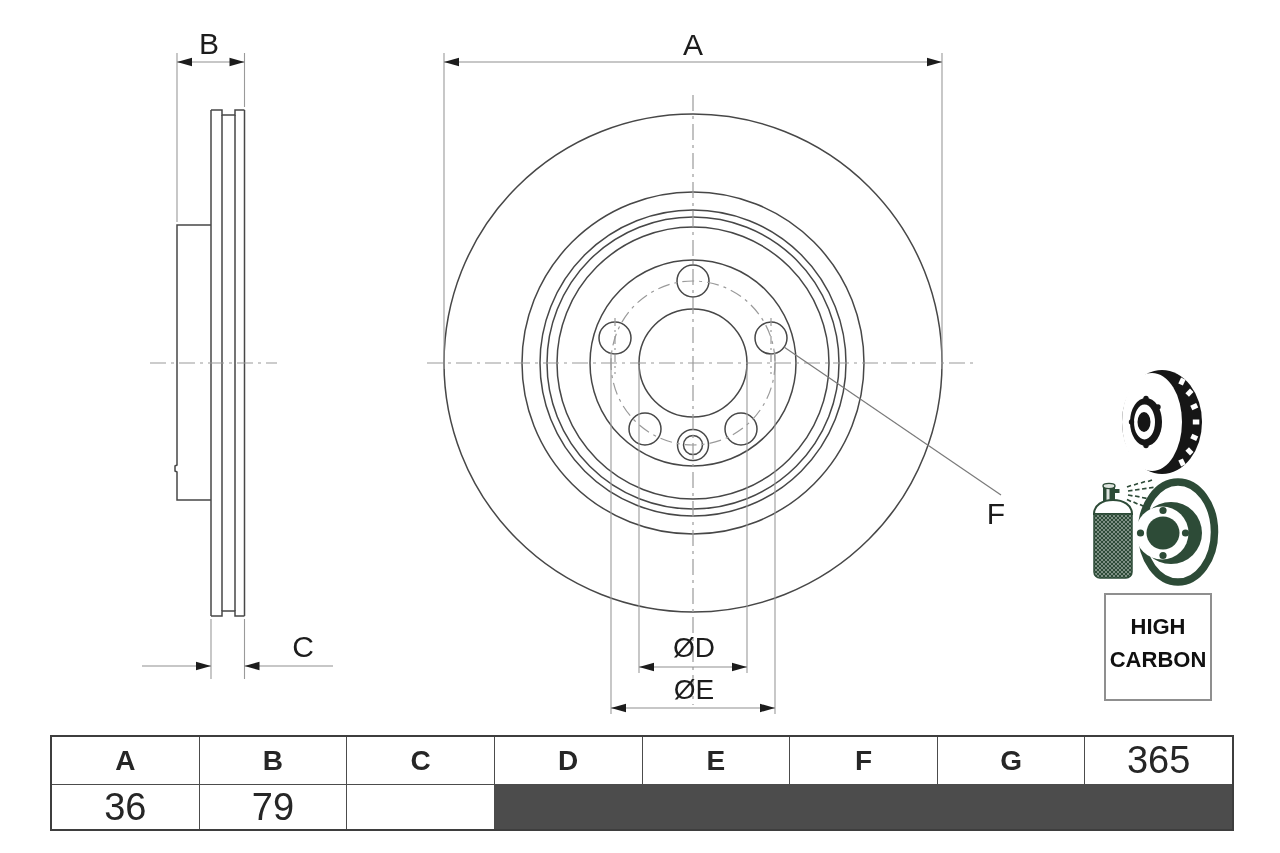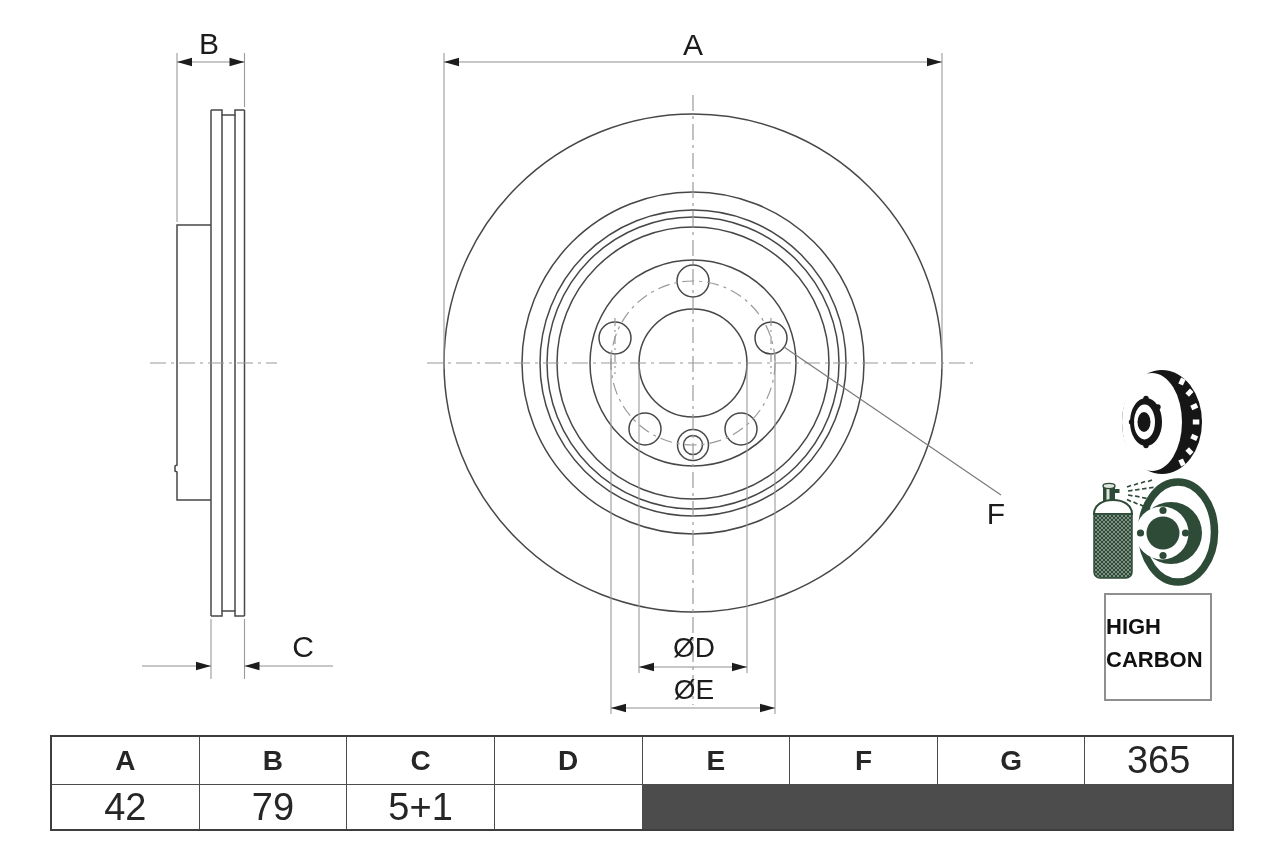--- a/index.html
+++ b/index.html
@@ -12,21 +12,21 @@
     display:grid;grid-template-columns:repeat(8,1fr);grid-template-rows:47px 44px;
     gap:1px;background:#4c4c4c;border:2px solid #3e3e3e;}
   .spec-cell{background:#ffffff;display:flex;align-items:center;justify-content:center;
     color:#262626;}
   .spec-head{font-weight:bold;font-size:28px;}
   .spec-val{font-size:38px;}
 
   
   .stamp{position:absolute;left:1104px;top:593px;width:104px;height:104px;
     border:2px solid #8f8f8f;background:#fff;}
-  .stamp-text{margin-top:15px;text-align:left;font-weight:bold;font-size:22px;
+  .stamp-text{margin-top:15px;text-align:center;font-weight:bold;font-size:22px;
     line-height:33px;color:#101010;}
 </style>
 </head>
 <body>
 
 <div class="canvas">
 
   <svg width="1280" height="735" viewBox="0 0 1280 735">
     <defs>
       <pattern id="hatch" width="4" height="4" patternUnits="userSpaceOnUse">
@@ -195,19 +195,18 @@
   <div class="spec-table">
     <div class="spec-cell spec-head">A</div>
     <div class="spec-cell spec-head">B</div>
     <div class="spec-cell spec-head">C</div>
     <div class="spec-cell spec-head">D</div>
     <div class="spec-cell spec-head">E</div>
     <div class="spec-cell spec-head">F</div>
     <div class="spec-cell spec-head">G</div>
 
     <div class="spec-cell spec-val">365</div>
-    <div class="spec-cell spec-val">42</div>
+    <div class="spec-cell spec-val">36</div>
     <div class="spec-cell spec-val">79</div>
-    <div class="spec-cell spec-val">5+1</div>
     <div class="spec-cell spec-val"></div>
   </div>
 
 </div>
 
 </body></html>

